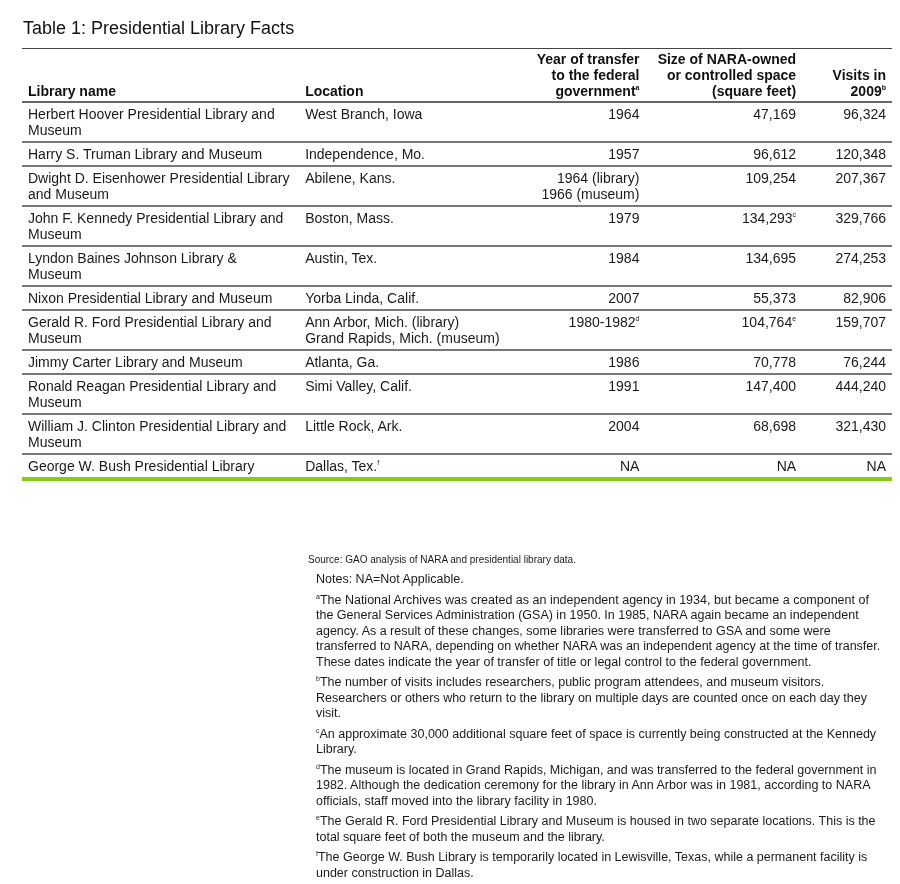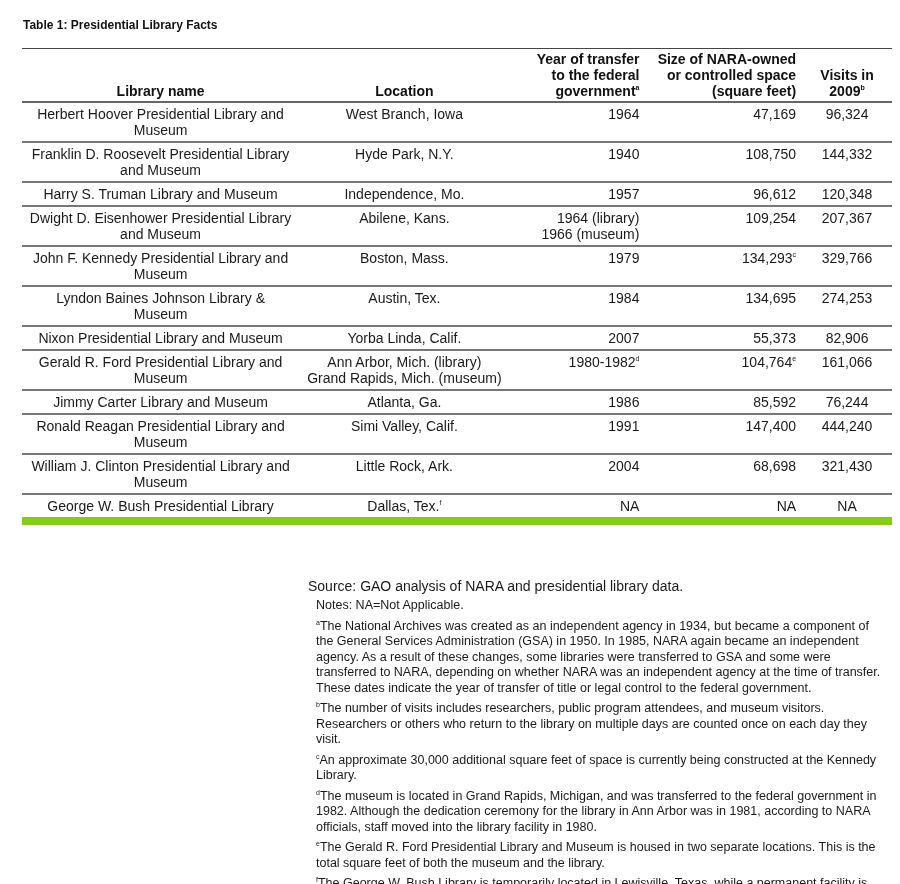--- a/index.html
+++ b/index.html
@@ -2,49 +2,49 @@
 <html><head>
 <meta charset="utf-8">
 <style>
   html, body { margin: 0; padding: 0; background: #ffffff; }
   body {
     width: 900px; height: 884px; position: relative; overflow: hidden;
     font-family: "Liberation Sans", sans-serif; color: #1a1a1a;
   }
   .title {
     position: absolute; left: 23px; top: 18px;
-    font-size: 12px; font-weight: bold; color: #111;
+    font-size: 18px; font-weight: normal; color: #111;
   }
   .tbl {
     position: absolute; left: 22px; top: 48px; width: 870px;
     border-collapse: collapse; font-size: 14px; line-height: 16px;
   }
   .tbl th {
     font-weight: bold; vertical-align: bottom; padding: 0 6px 2px 6px;
     color: #111;
   }
   .tbl thead tr { border-top: 1.5px solid #444; }
   .tbl thead tr.hdr { border-bottom: 2px solid #666; height: 53px; }
   .tbl td { vertical-align: top; padding: 3px 6px 3px 6px; color: #1a1a1a; }
   .tbl tbody tr { border-top: 2px solid #777; }
   .tbl tbody tr:first-child { border-top: none; }
-  .tbl tbody tr.last { border-bottom: 8px solid #84cc16; }
-  .l { text-align: center; }
+  .tbl tbody tr.last { border-bottom: 4px solid #84cc16; }
+  .l { text-align: left; }
   .r { text-align: right; }
   .c1 { width: 266px; }
   .c2 { width: 199px; }
   .c3 { width: 124px; }
   .c4 { width: 145px; }
-  .c5 { width: 78px; text-align: center; }
+  .c5 { width: 78px; }
   sup { font-size: 7px; line-height: 0; vertical-align: super; }
   .notes {
     position: absolute; left: 308px; top: 554px; width: 580px;
     font-size: 12.5px; line-height: 15.5px; color: #1a1a1a;
   }
-  .notes .source { font-size: 14px; margin-bottom: 6px; line-height: 12px; margin-top: 26px; }
+  .notes .source { font-size: 10px; margin-bottom: 6px; line-height: 12px; }
   .notes p { margin: 0 0 5px 8px; }
 </style>
 </head>
 <body>
 
 <div class="title">Table 1: Presidential Library Facts</div>
 
 <table class="tbl">
   <thead>
     <tr class="hdr">
@@ -66,27 +66,20 @@
       </th>
     </tr>
   </thead>
   <tbody id="tbody">
       <tr>
         <td class="l c1"><span>Herbert Hoover Presidential Library and Museum</span></td>
         <td class="l c2"><span>West Branch, Iowa</span></td>
         <td class="r c3"><span>1964</span></td>
         <td class="r c4"><span>47,169</span></td>
         <td class="r c5"><span>96,324</span></td>
-      </tr>
-      <tr>
-        <td class="l c1"><span>Franklin D. Roosevelt Presidential Library and Museum</span></td>
-        <td class="l c2"><span>Hyde Park, N.Y.</span></td>
-        <td class="r c3"><span>1940</span></td>
-        <td class="r c4"><span>108,750</span></td>
-        <td class="r c5"><span>144,332</span></td>
       </tr>
       <tr>
         <td class="l c1"><span>Harry S. Truman Library and Museum</span></td>
         <td class="l c2"><span>Independence, Mo.</span></td>
         <td class="r c3"><span>1957</span></td>
         <td class="r c4"><span>96,612</span></td>
         <td class="r c5"><span>120,348</span></td>
       </tr>
       <tr>
         <td class="l c1"><span>Dwight D. Eisenhower Presidential Library and Museum</span></td>
@@ -114,27 +107,27 @@
         <td class="l c2"><span>Yorba Linda, Calif.</span></td>
         <td class="r c3"><span>2007</span></td>
         <td class="r c4"><span>55,373</span></td>
         <td class="r c5"><span>82,906</span></td>
       </tr>
       <tr>
         <td class="l c1"><span>Gerald R. Ford Presidential Library and Museum</span></td>
         <td class="l c2"><span>Ann Arbor, Mich. (library)</span><br><span>Grand Rapids, Mich. (museum)</span></td>
         <td class="r c3"><span>1980-1982</span><sup>d</sup></td>
         <td class="r c4"><span>104,764</span><sup>e</sup></td>
-        <td class="r c5"><span>161,066</span></td>
+        <td class="r c5"><span>159,707</span></td>
       </tr>
       <tr>
         <td class="l c1"><span>Jimmy Carter Library and Museum</span></td>
         <td class="l c2"><span>Atlanta, Ga.</span></td>
         <td class="r c3"><span>1986</span></td>
-        <td class="r c4"><span>85,592</span></td>
+        <td class="r c4"><span>70,778</span></td>
         <td class="r c5"><span>76,244</span></td>
       </tr>
       <tr>
         <td class="l c1"><span>Ronald Reagan Presidential Library and Museum</span></td>
         <td class="l c2"><span>Simi Valley, Calif.</span></td>
         <td class="r c3"><span>1991</span></td>
         <td class="r c4"><span>147,400</span></td>
         <td class="r c5"><span>444,240</span></td>
       </tr>
       <tr>

